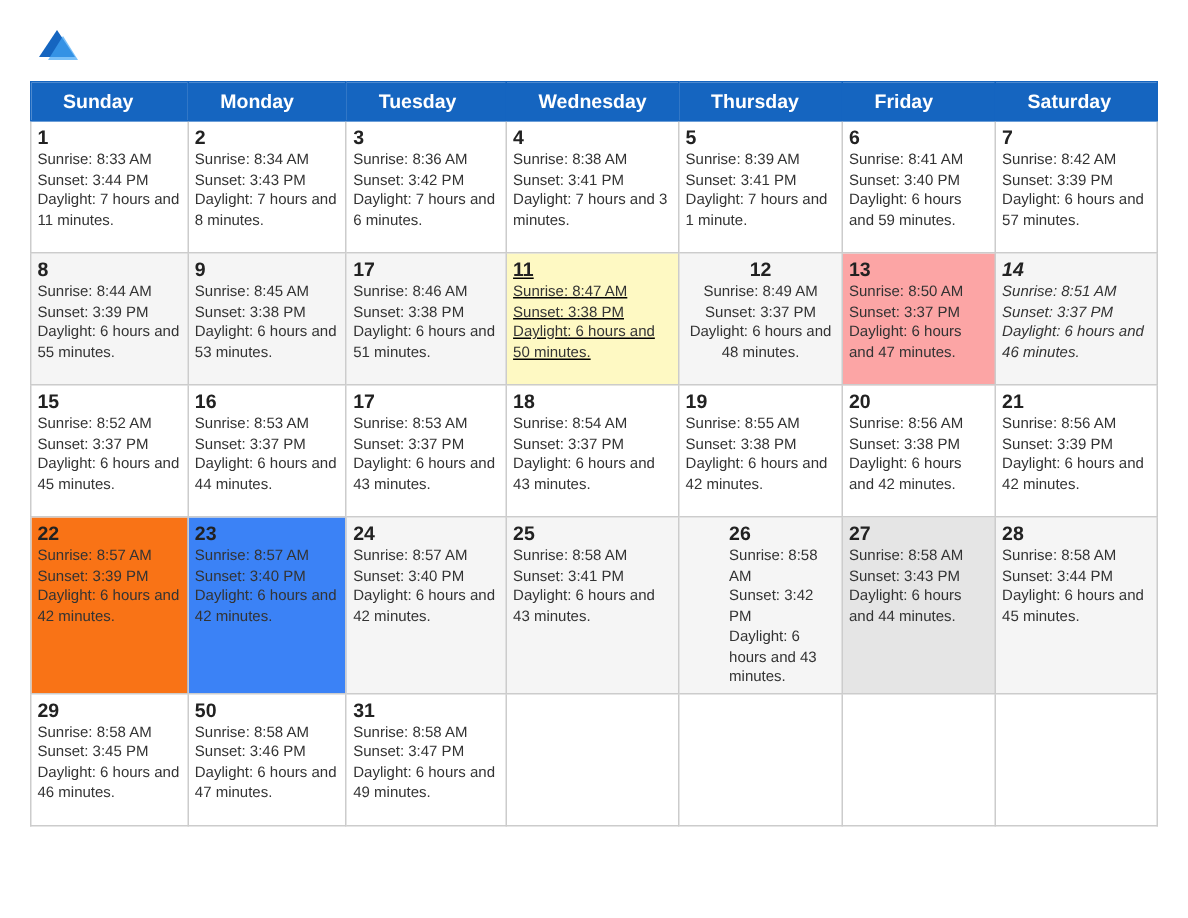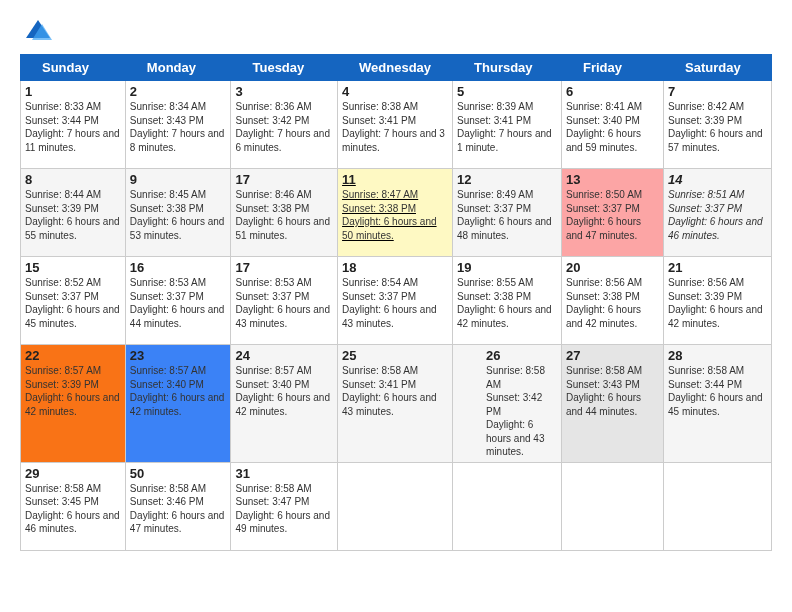--- a/index.html
+++ b/index.html
@@ -174,21 +174,21 @@
         <span class="day-info">Sunrise: 8:45 AM<br>Sunset: 3:38 PM<br>Daylight: 6 hours and 53 minutes.</span>
       </td>
           <td style="background: rgb(245, 245, 245);">
         <span class="day-num">17</span>
         <span class="day-info">Sunrise: 8:46 AM<br>Sunset: 3:38 PM<br>Daylight: 6 hours and 51 minutes.</span>
       </td>
           <td style="background: #fef9c3; text-decoration: underline;">
         <span class="day-num">11</span>
         <span class="day-info">Sunrise: 8:47 AM<br>Sunset: 3:38 PM<br>Daylight: 6 hours and 50 minutes.</span>
       </td>
-          <td style="background: rgb(245, 245, 245);">
+          <td style="background: rgb(245, 245, 245); text-align: center;">
         <span class="day-num">12</span>
         <span class="day-info">Sunrise: 8:49 AM<br>Sunset: 3:37 PM<br>Daylight: 6 hours and 48 minutes.</span>
       </td>
           <td style="background: #fca5a5;">
         <span class="day-num">13</span>
         <span class="day-info">Sunrise: 8:50 AM<br>Sunset: 3:37 PM<br>Daylight: 6 hours and 47 minutes.</span>
       </td>
           <td style="background: rgb(245, 245, 245); font-style: italic;">
         <span class="day-num">14</span>
         <span class="day-info">Sunrise: 8:51 AM<br>Sunset: 3:37 PM<br>Daylight: 6 hours and 46 minutes.</span>

